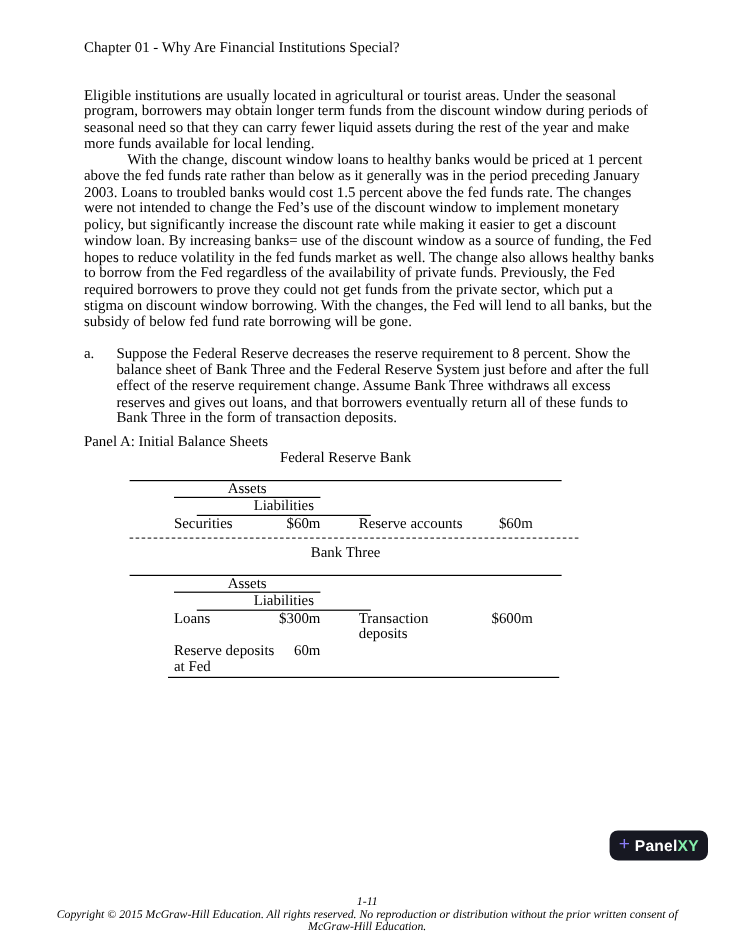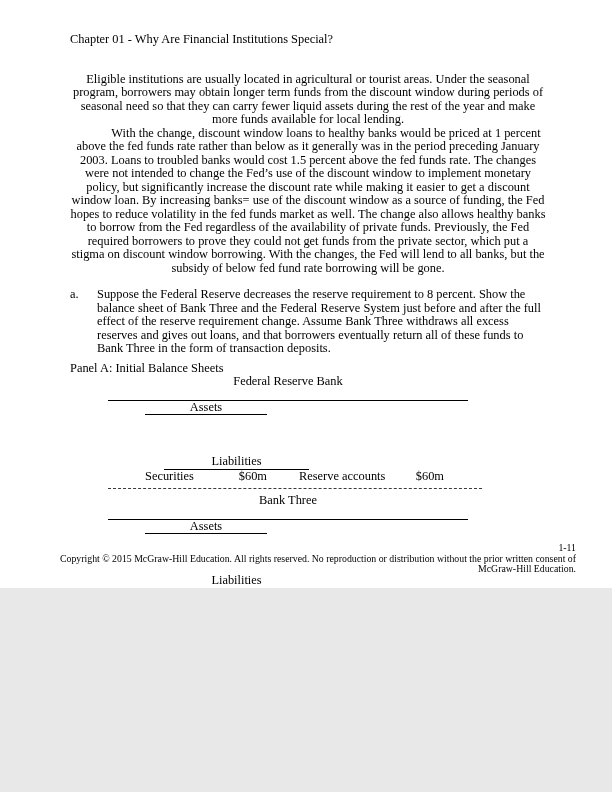--- a/index.html
+++ b/index.html
@@ -1,50 +1,50 @@
 <!DOCTYPE html>
 <html><head>
 <meta charset="utf-8">
 <style>
   html,body { margin:0; padding:0; background:#e8e8e8; }
   .page {
-    position:relative; width:612px; height:588px; background:#ffffff;
+    position:relative; width:612px; height:792px; background:#ffffff;
     font-family:"Liberation Serif", serif; font-size:12.4px; color:#000;
     overflow:hidden; margin:0 auto;
   }
   .content { position:absolute; left:70px; top:33px; width:476px; line-height:13.5px; }
   .chapter-header { margin:0; }
-  .para { margin:0; text-align:center; }
+  .para { margin:0; text-align:left; }
   .p1 { margin-top:26px; }
   .p2 { text-indent:36px; }
   .qrow { display:flex; margin-top:22px; }
   .qrow.part { margin-top:13px; }
   .qnum { width:27px; flex:0 0 27px; }
   .qtext { flex:1; }
   .panel-label { margin-top:6px; }
 
   .bs-wrap { margin-left:38px; width:374px; }
   .sheet-title {
     width:360px; text-align:center; border-bottom:1px solid #000;
     padding-bottom:11px;
   }
   .col-headers { display:flex; width:360px;flex-direction:column; }
   .col-h-left   { margin-left:37px; width:122px; text-align:center; border-bottom:1px solid #000; }
-  .col-h-right  { margin-left:56px; width:145px; text-align:center; border-bottom:1px solid #000;margin-top:40px; }
+  .col-h-right  { margin-left:56px; width:145px; text-align:center; border-bottom:1px solid #000; }
   .bs-row { display:flex; width:360px; }
   .cell-a-label { margin-left:37px; width:86px; }
   .cell-a-val   { width:36px; text-align:right; }
   .cell-l-label { margin-left:32px; width:101px; }
   .cell-l-val   { width:44px; text-align:right; }
   .dashed-sep { border-top:1.5px dashed #3a3a3a; width:374px; margin:5px 0 5px 0; }
   .bank-bottom-line { margin-left:32px; width:326px; border-top:1px solid #000; margin-top:1px; }
 
   .footer {
     position:absolute; left:36px; bottom:13px; width:540px;
-    text-align:right; font-size:9.8px; line-height:10.6px; color:#000;
+    text-align:center; font-size:9.8px; line-height:10.6px; color:#000;font-style:italic;
   }
   .footer .pageno { display:block; }
 
   .brand-badge {
     position:absolute; left:508px; top:692px; width:82px; height:25px;
     border-radius:7px; display:flex; align-items:center; justify-content:center;
     font-family:"Liberation Sans", sans-serif; cursor:pointer;
   }
   .brand-plus { font-size:16px; font-weight:400; margin-right:4px; line-height:1; transform:translateY(-1px); }
   .brand-text { font-size:13px; font-weight:700; letter-spacing:0.2px; }
@@ -112,20 +112,20 @@
           <div class="cell-l-val"></div>
         </div>
         <div class="bank-bottom-line"></div>
       </div>
 
     </div>
   </div>
 
   <div class="brand-badge" style="background: rgb(23, 24, 34);">
     <span class="brand-plus" style="color: rgb(139, 124, 247);">+</span>
-    <span class="brand-text"><span style="color: rgb(255, 255, 255);">System</span><span style="color: #86efac;">XY</span></span>
+    <span class="brand-text"><span style="color: rgb(255, 255, 255);">Panel</span><span style="color: #86efac;">XY</span></span>
   </div>
 
   <div class="footer">
     <span class="pageno">1-11</span>
     <span>Copyright © 2015 McGraw-Hill Education. All rights reserved. No reproduction or distribution without the prior written consent of McGraw-Hill Education.</span>
   </div>
 </div>
 
 </body></html>

